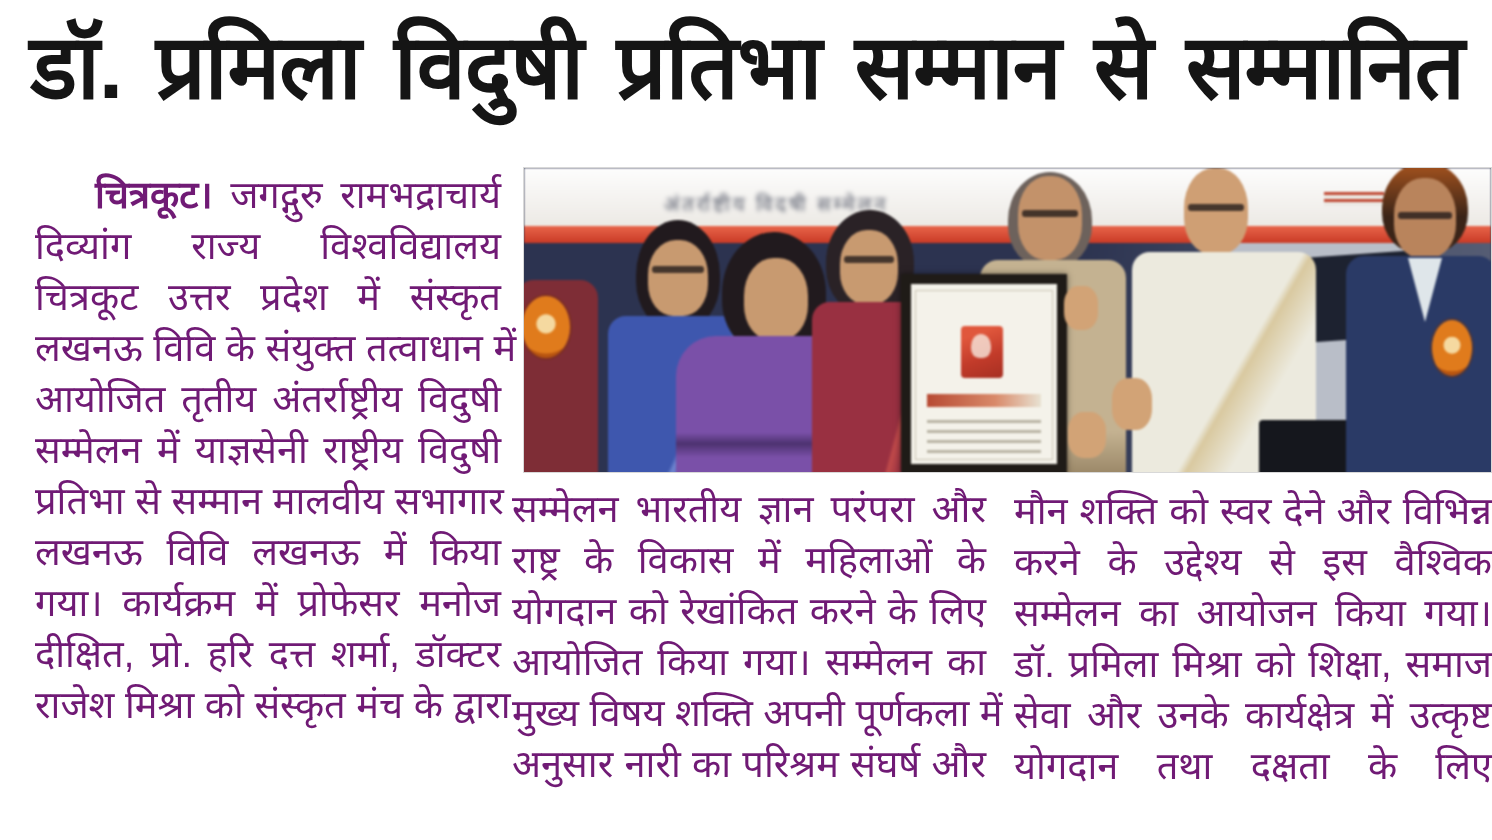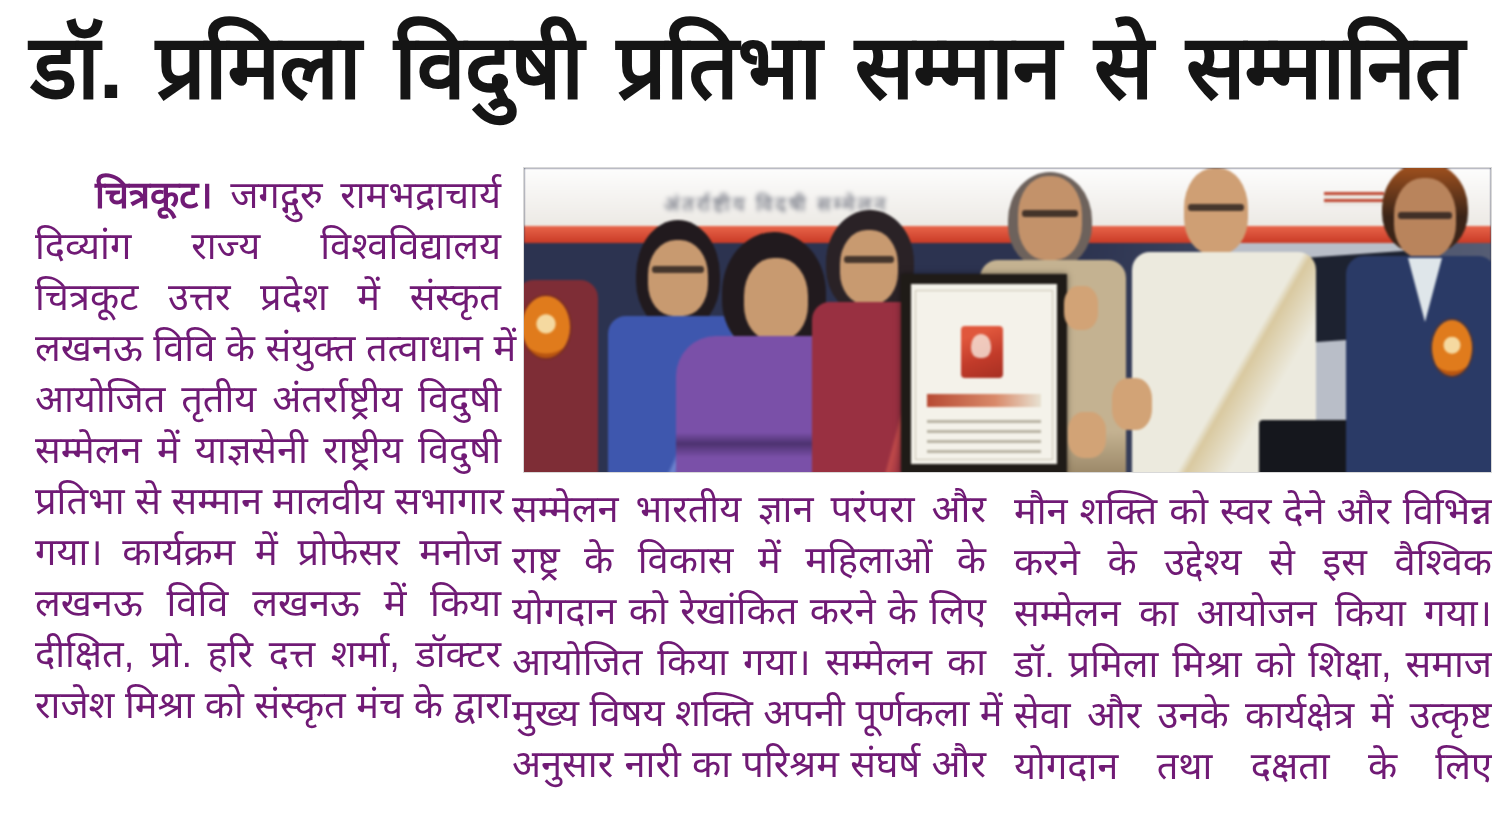--- a/index.html
+++ b/index.html
@@ -148,22 +148,22 @@
   </div>
 
   <div class="col col-left">
       <div class="text-line first"><span class="dateline">चित्रकूट।</span> जगद्गुरु रामभद्राचार्य</div>
       <div class="text-line">दिव्यांग राज्य विश्वविद्यालय</div>
       <div class="text-line">चित्रकूट उत्तर प्रदेश में संस्कृत</div>
       <div class="text-line">लखनऊ विवि के संयुक्त तत्वाधान में</div>
       <div class="text-line">आयोजित तृतीय अंतर्राष्ट्रीय विदुषी</div>
       <div class="text-line">सम्मेलन में याज्ञसेनी राष्ट्रीय विदुषी</div>
       <div class="text-line">प्रतिभा से सम्मान मालवीय सभागार</div>
+      <div class="text-line">लखनऊ विवि लखनऊ में किया</div>
       <div class="text-line">गया। कार्यक्रम में प्रोफेसर मनोज</div>
-      <div class="text-line">लखनऊ विवि लखनऊ में किया</div>
       <div class="text-line">दीक्षित, प्रो. हरि दत्त शर्मा, डॉक्टर</div>
       <div class="text-line">राजेश मिश्रा को संस्कृत मंच के द्वारा</div>
     </div>
   <div class="col col-middle">
       <div class="text-line">सम्मेलन भारतीय ज्ञान परंपरा और</div>
       <div class="text-line">राष्ट्र के विकास में महिलाओं के</div>
       <div class="text-line">योगदान को रेखांकित करने के लिए</div>
       <div class="text-line">आयोजित किया गया। सम्मेलन का</div>
       <div class="text-line">मुख्य विषय शक्ति अपनी पूर्णकला में</div>
       <div class="text-line">अनुसार नारी का परिश्रम संघर्ष और</div>

